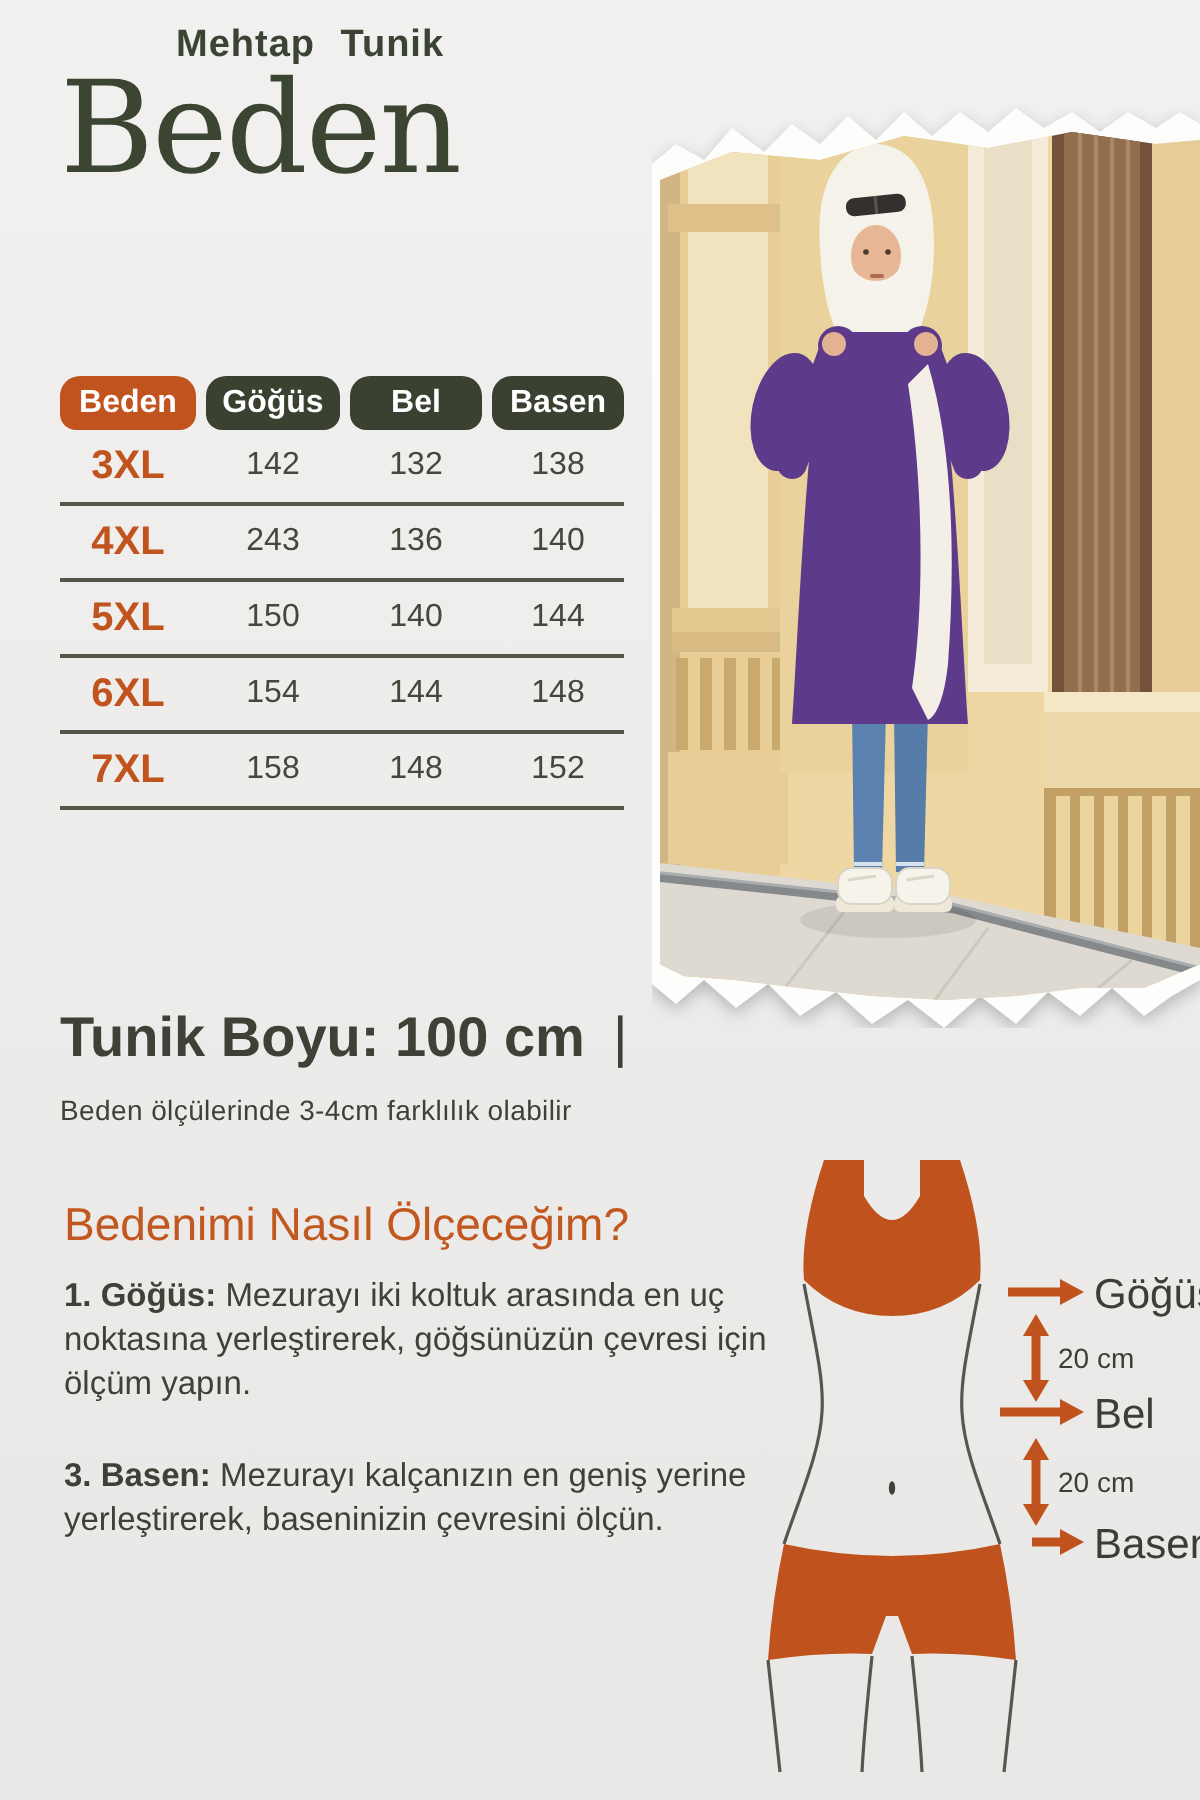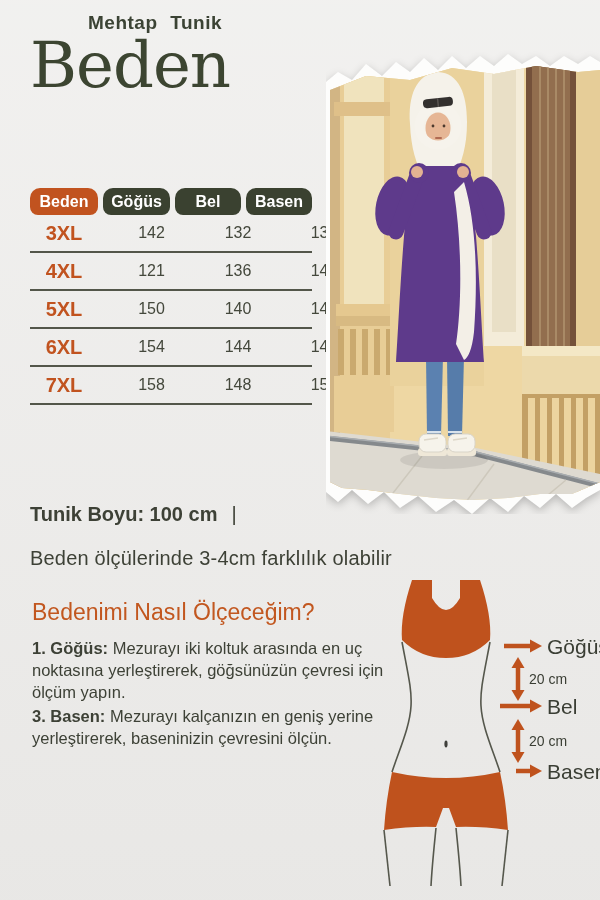--- a/index.html
+++ b/index.html
@@ -32,48 +32,48 @@
   }
   .pill {
     height:27px; border-radius:10px 10px 8px 8px;
     display:flex; align-items:center; justify-content:center;
     color:#fff; font-size:16px; font-weight:700;
   }
   .pill-orange { background:#c1531f; }
   .pill-dark   { background:#3a4130; }
   .st-rows { margin-top:0; }
   .st-row {
-    display:grid; grid-template-columns:68px 67px 66px 66px; column-gap:20px;
+    display:grid; grid-template-columns:68px 67px 66px 66px; column-gap:5px;
     height:38px; align-items:center;
     border-bottom:2px solid #53564a;
   }
   .st-row .cell { text-align:center; font-size:16px; color:#44483c; }
   .st-row .cell.size { color:#c1531f; font-weight:600; font-size:20px; }
   
   .photo-wrap { position:absolute; left:326px; top:46px; width:274px; height:468px; }
   .photo-wrap svg { display:block; }
   
   .info-line {
     position:absolute; left:30px; top:503px;
-    font-size:20px; font-weight:700; color:#3d4136;
+    font-size:28px; font-weight:700; color:#3d4136;
     display:flex; align-items:center;
   }
   .info-line .divider { margin:0 14px; font-weight:400; color:#3d4136; }
   .tolerance {
     position:absolute; left:30px; top:547px;
-    font-size:20px; font-weight:400; color:#3d4136; letter-spacing:.2px;
+    font-size:14px; font-weight:400; color:#3d4136; letter-spacing:.2px;
   }
   
   .guide-title {
     position:absolute; left:32px; top:599px;
     font-size:23px; font-weight:400; color:#c2571f;
   }
   .guide-steps {
     position:absolute; left:32px; top:637px; width:352px;
-    display:flex; flex-direction:column; gap:2px;
+    display:flex; flex-direction:column; gap:24px;
   }
   .guide-steps p { font-size:16.5px; line-height:22px; color:#3d4136; }
   .guide-steps b { font-weight:700; }
   
   .diagram-wrap { position:absolute; left:368px; top:578px; width:232px; height:314px; }
   .diagram-wrap text { font-family:"Liberation Sans", sans-serif; }
   .diag-label { font-size:21px; fill:#3a3e34; }
   .diag-gap   { font-size:14px; fill:#3a3e34; }
 </style>
 </head>
@@ -94,21 +94,21 @@
   </div>
   <div class="st-rows">
     <div class="st-row">
       <div class="cell size">3XL</div>
       <div class="cell">142</div>
       <div class="cell">132</div>
       <div class="cell">138</div>
     </div>
     <div class="st-row">
       <div class="cell size">4XL</div>
-      <div class="cell">121</div>
+      <div class="cell">243</div>
       <div class="cell">136</div>
       <div class="cell">140</div>
     </div>
     <div class="st-row">
       <div class="cell size">5XL</div>
       <div class="cell">150</div>
       <div class="cell">140</div>
       <div class="cell">144</div>
     </div>
     <div class="st-row">

